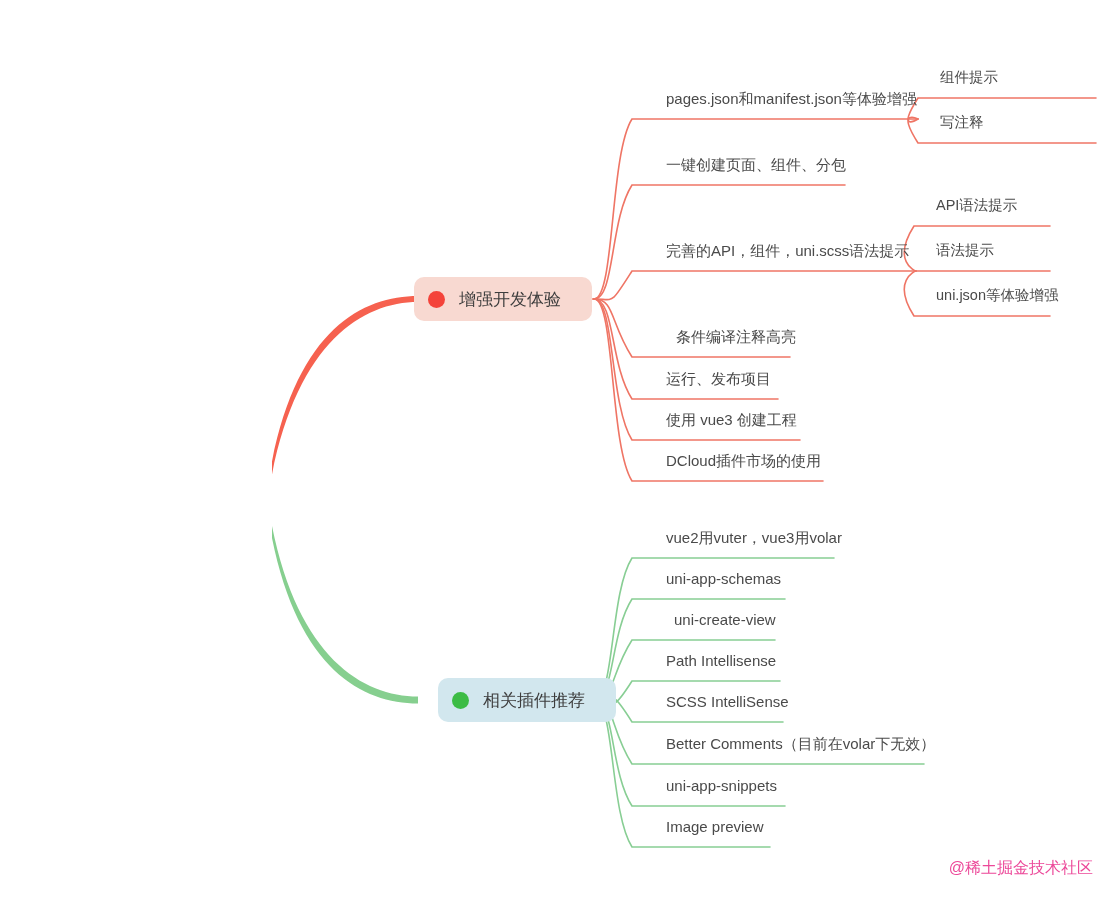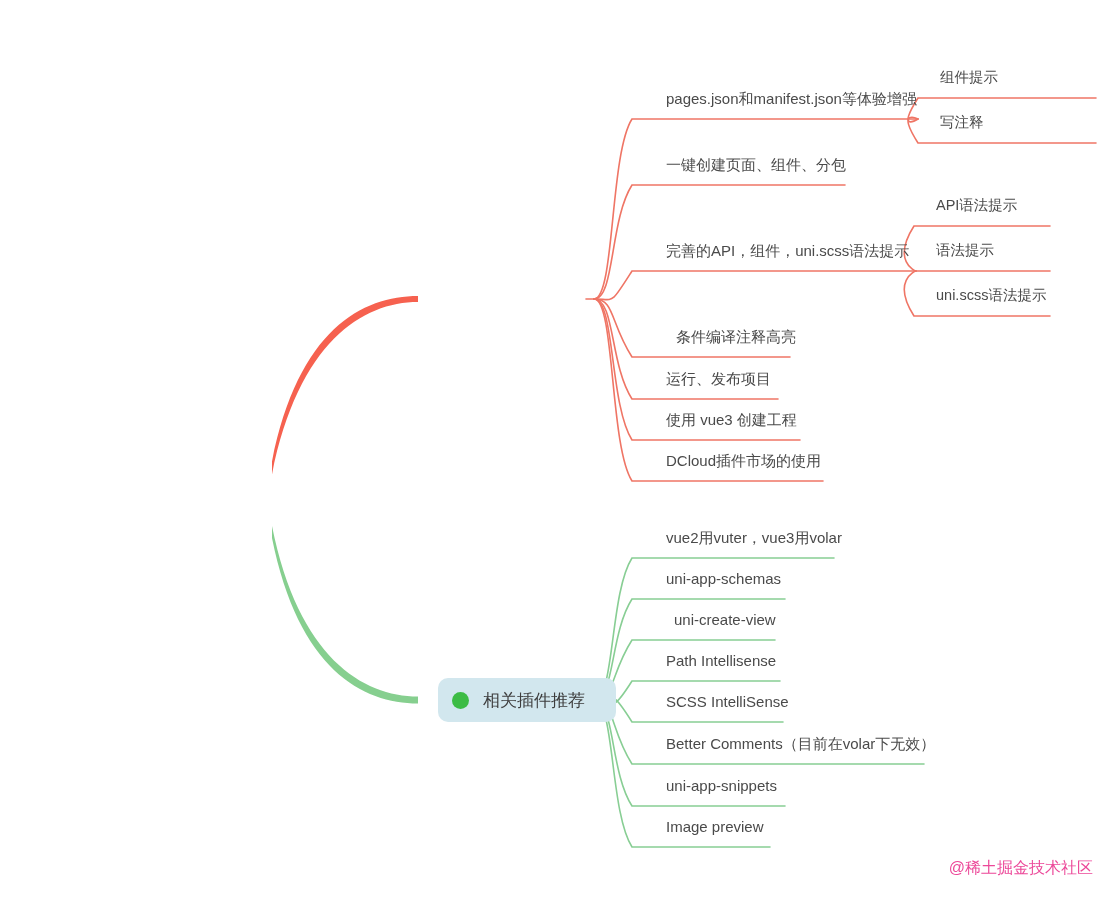--- a/index.html
+++ b/index.html
@@ -123,35 +123,39 @@
       <path d="M 594 700 C 614.9 700, 609.6 634.2, 632 599 L 785 599" fill="none" stroke="#88ce94" stroke-width="1.6" stroke-linecap="round"></path>
       <path d="M 594 700 C 614.9 700, 609.6 675.2, 632 640 L 775 640" fill="none" stroke="#88ce94" stroke-width="1.6" stroke-linecap="round"></path>
       <path d="M 594 700 C 614.9 700, 609.6 716.2, 632 681 L 780 681" fill="none" stroke="#88ce94" stroke-width="1.6" stroke-linecap="round"></path>
       <path d="M 594 700 C 614.9 700, 609.6 686.8, 632 722 L 783 722" fill="none" stroke="#88ce94" stroke-width="1.6" stroke-linecap="round"></path>
       <path d="M 594 700 C 614.9 700, 609.6 728.8, 632 764 L 924 764" fill="none" stroke="#88ce94" stroke-width="1.6" stroke-linecap="round"></path>
       <path d="M 594 700 C 614.9 700, 609.6 770.8, 632 806 L 785 806" fill="none" stroke="#88ce94" stroke-width="1.6" stroke-linecap="round"></path>
       <path d="M 594 700 C 614.9 700, 609.6 811.8, 632 847 L 770 847" fill="none" stroke="#88ce94" stroke-width="1.6" stroke-linecap="round"></path>
     </svg>
 
 
+  <div class="branch-node red" id="branch-enhance" style="left: 414px; top: 277px; width: 178px;">
+    <span class="branch-dot red"></span>
+    <span class="branch-label">增强开发体验</span>
+  </div>
 
   <div class="branch-node green" id="branch-plugins" style="left: 414px; top: 678px; width: 178px; margin-left: 24px;">
     <span class="branch-dot green"></span>
     <span class="branch-label">相关插件推荐</span>
   </div>
 
   <div id="leaf-layer">
       <div class="leaf" style="left: 666px; top: 91px;">pages.json和manifest.json等体验增强</div>
       <div class="leaf sub" style="left: 940px; top: 70px;">组件提示</div>
       <div class="leaf sub" style="left: 940px; top: 115px;">写注释</div>
       <div class="leaf" style="left: 666px; top: 157px;">一键创建页面、组件、分包</div>
       <div class="leaf" style="left: 666px; top: 243px;">完善的API，组件，uni.scss语法提示</div>
       <div class="leaf sub" style="left: 936px; top: 198px;">API语法提示</div>
       <div class="leaf sub" style="left: 936px; top: 243px;">语法提示</div>
-      <div class="leaf sub" style="left: 936px; top: 288px;">uni.scss语法提示</div>
+      <div class="leaf sub" style="left: 936px; top: 288px;">uni.json等体验增强</div>
       <div class="leaf" style="left: 676px; top: 329px;">条件编译注释高亮</div>
       <div class="leaf" style="left: 666px; top: 371px;">运行、发布项目</div>
       <div class="leaf" style="left: 666px; top: 412px;">使用 vue3 创建工程</div>
       <div class="leaf" style="left: 666px; top: 453px;">DCloud插件市场的使用</div>
       <div class="leaf" style="left: 666px; top: 530px;">vue2用vuter，vue3用volar</div>
       <div class="leaf" style="left: 666px; top: 571px;">uni-app-schemas</div>
       <div class="leaf" style="left: 666px; top: 612px; margin-left: 8px;">uni-create-view</div>
       <div class="leaf" style="left: 666px; top: 653px;">Path Intellisense</div>
       <div class="leaf" style="left: 666px; top: 694px;">SCSS IntelliSense</div>
       <div class="leaf" style="left: 666px; top: 736px;">Better Comments（目前在volar下无效）</div>

